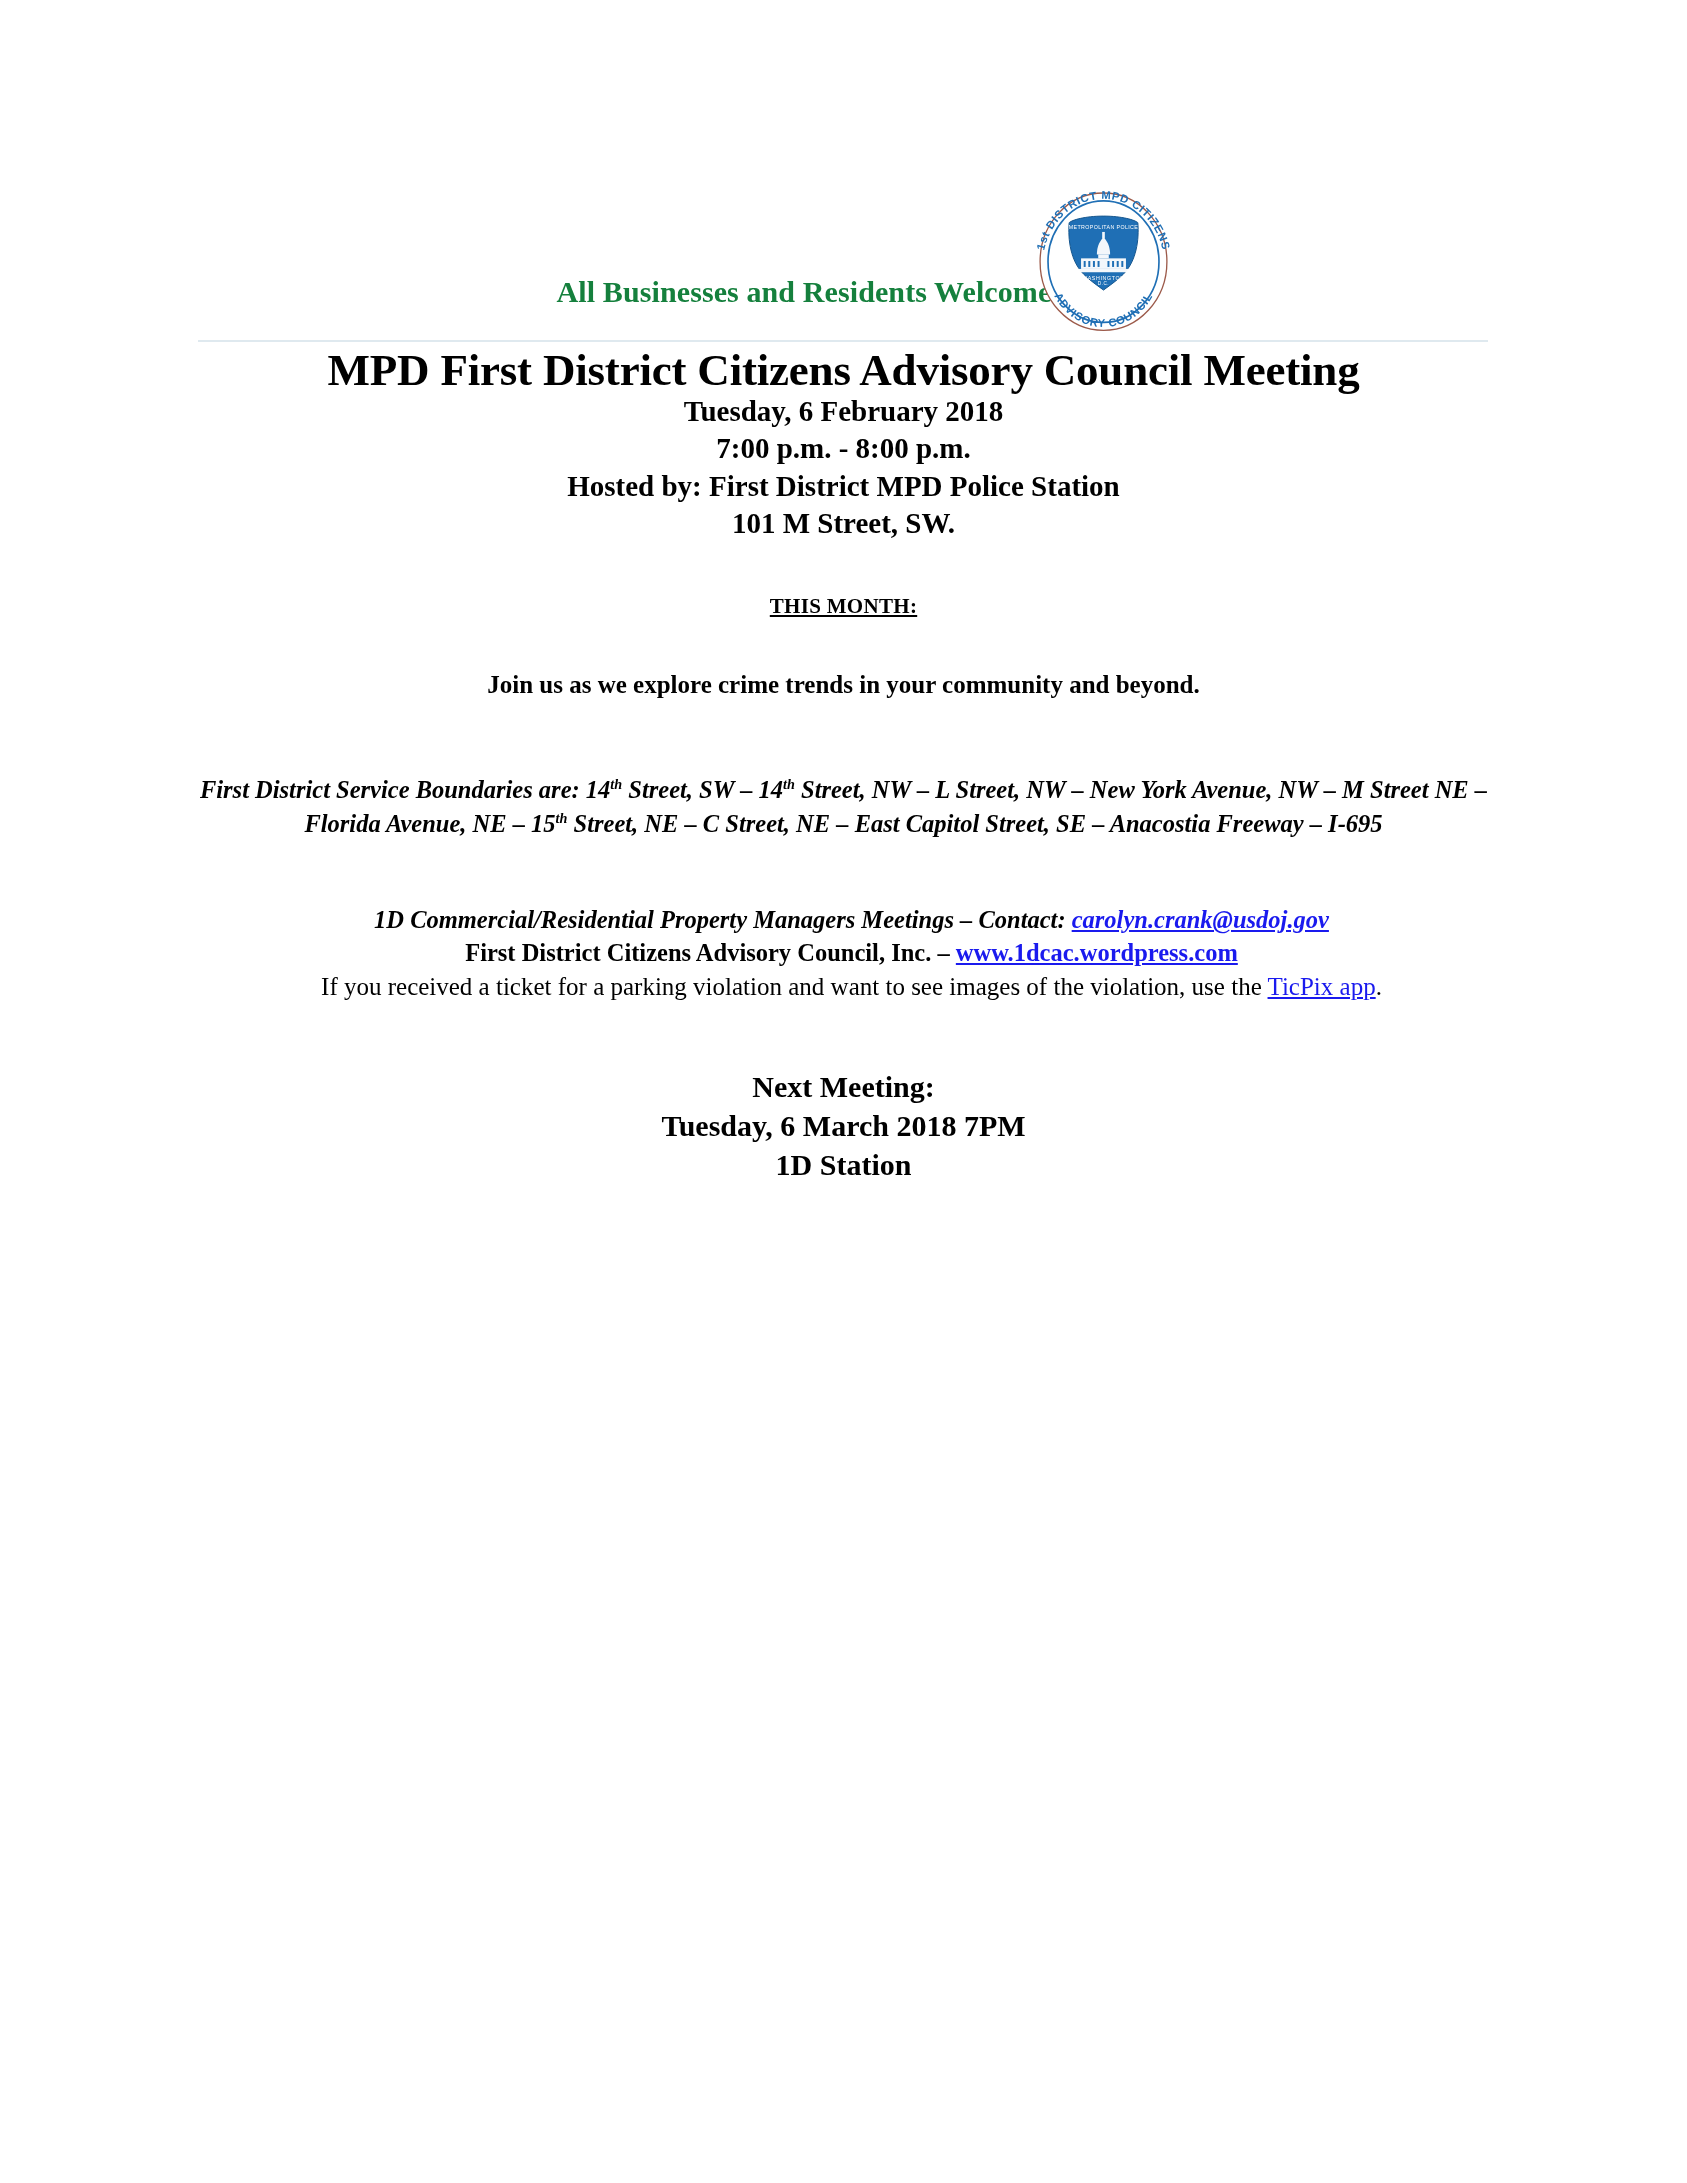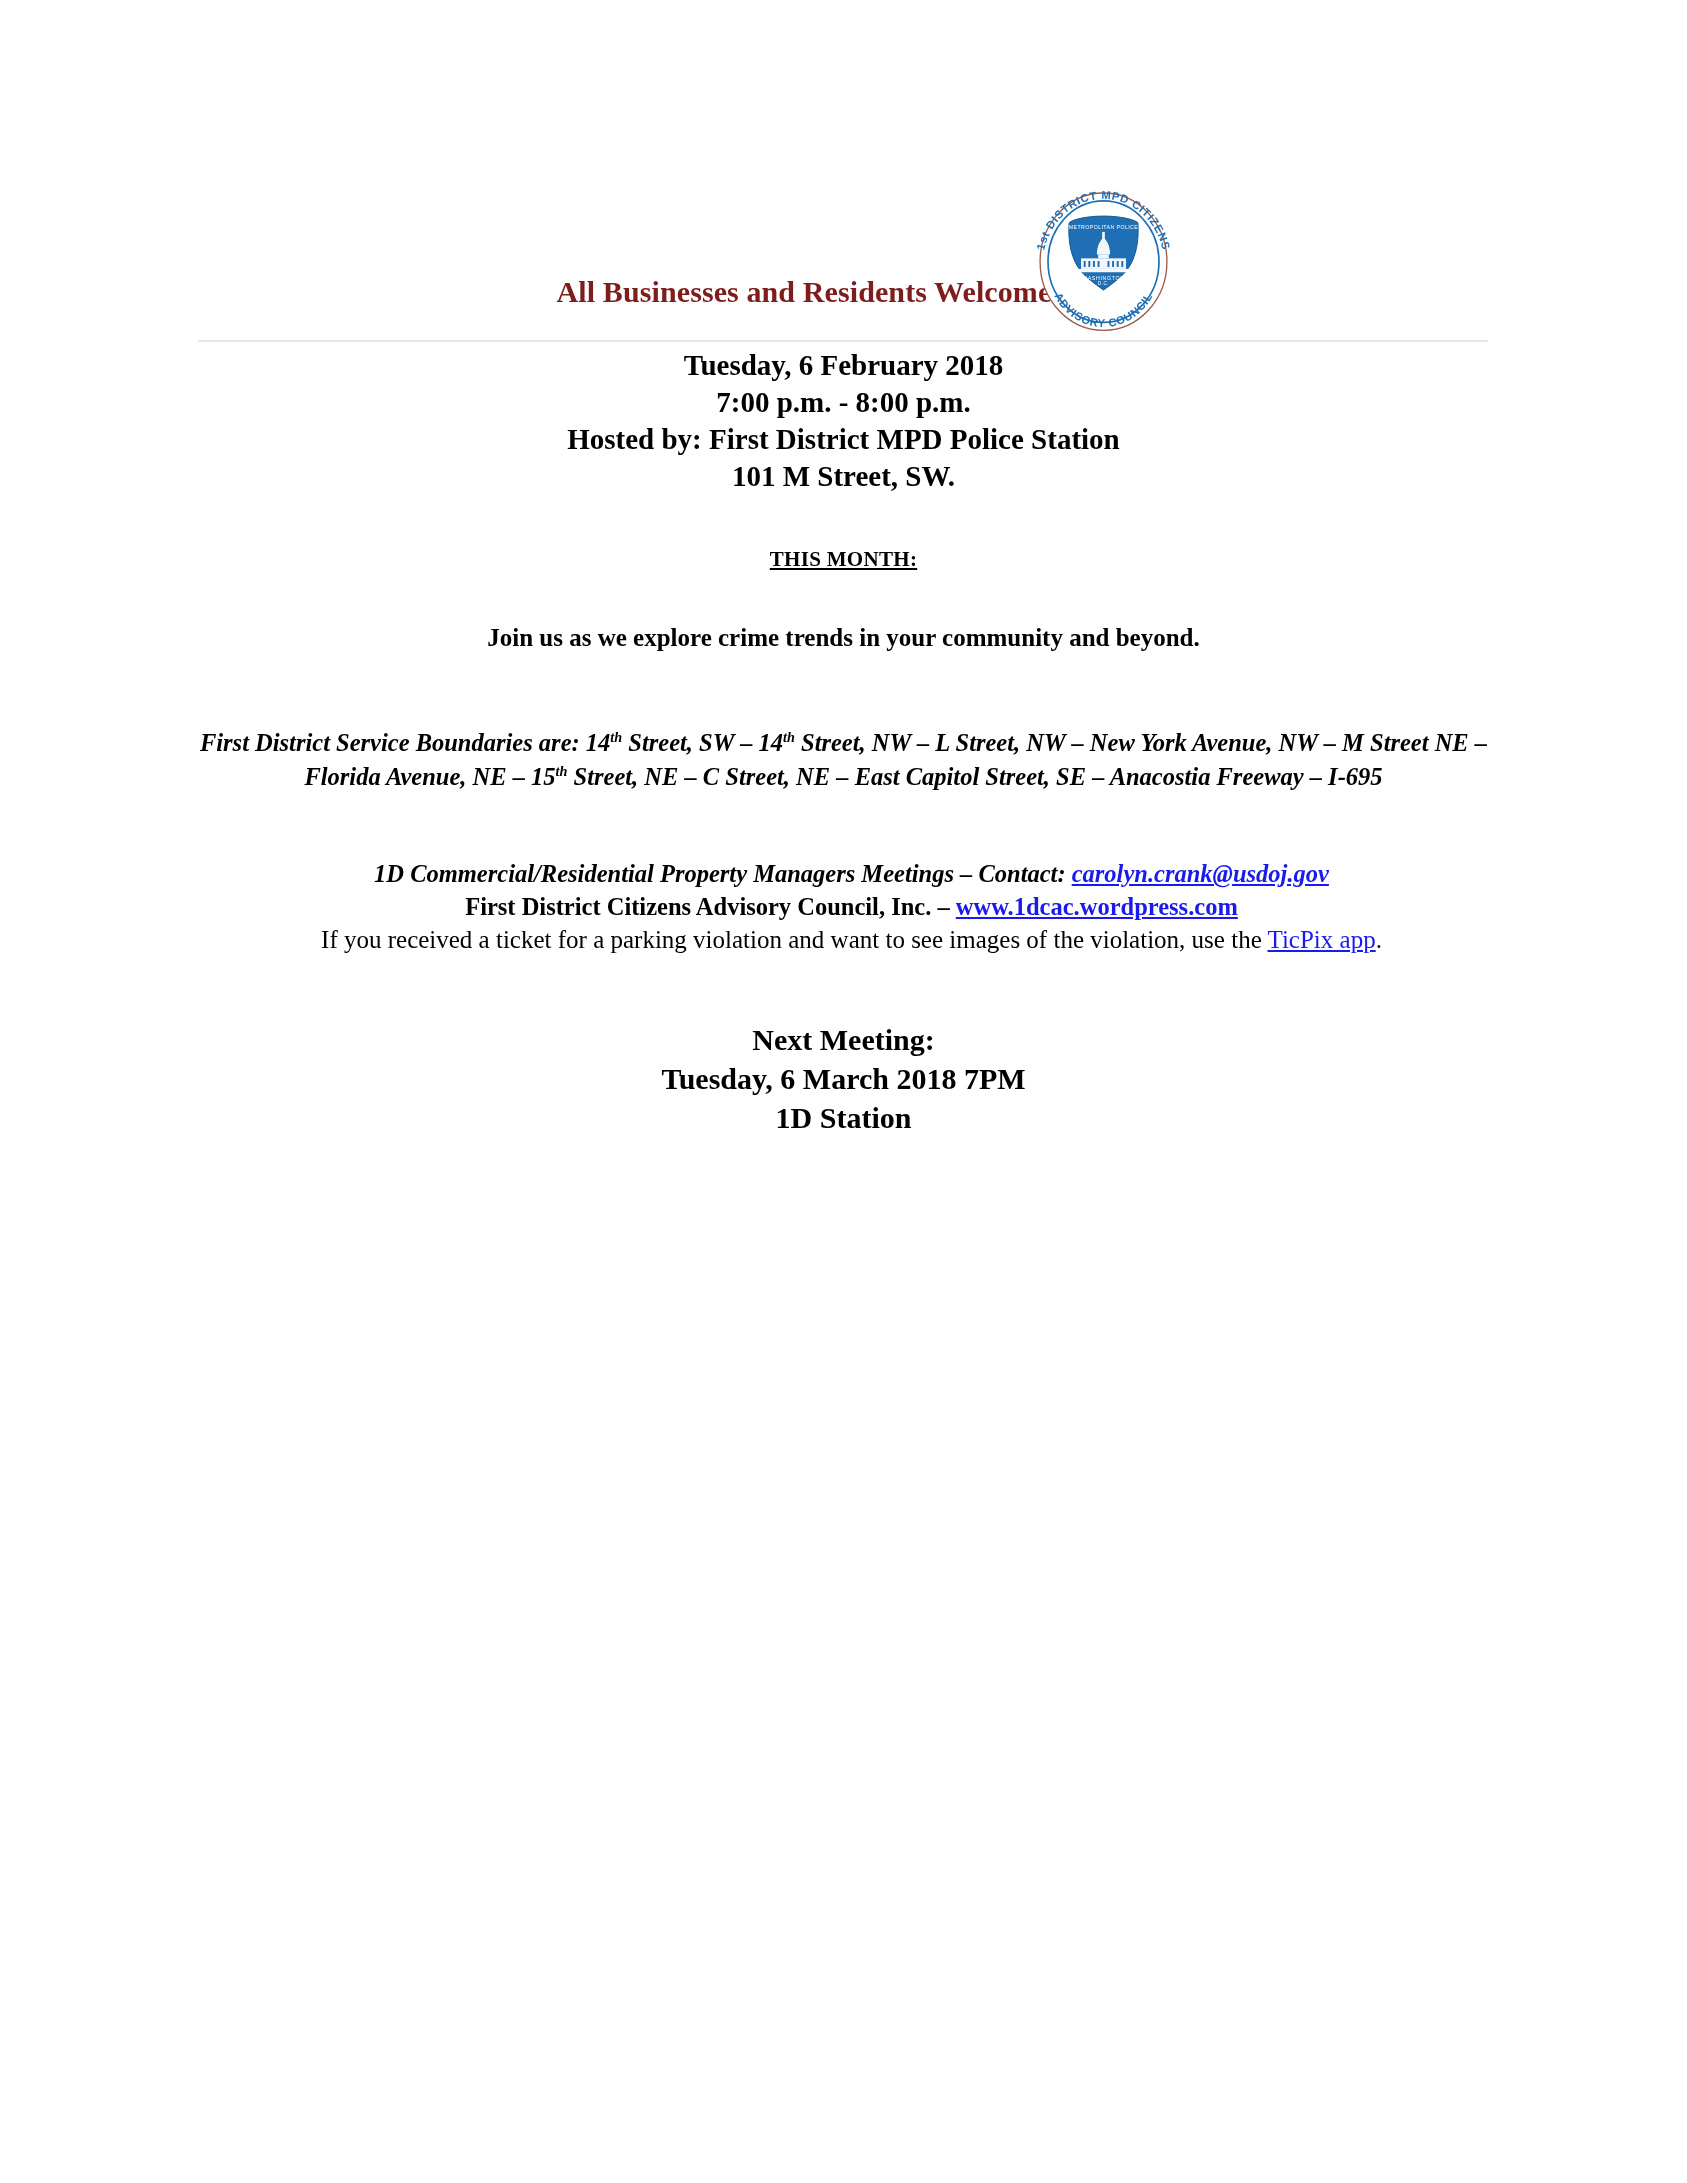--- a/index.html
+++ b/index.html
@@ -36,21 +36,21 @@
     position: absolute;
     left: 0;
     right: 0;
     top: 275px;
     text-align: center;
     padding-right: 79px;
   }
   .welcome-text {
     font-size: 30px;
     font-weight: bold;
-    color: #7f1d1d;
+    color: #15803d;
     letter-spacing: 0.1px;
     white-space: nowrap;
   }
 
   .seal {
     position: absolute;
     left: 1024px;
     top: 191px;
     width: 159px;
     height: 142px;
@@ -208,20 +208,21 @@
         <text x="120" y="143" font-family="Liberation Sans, sans-serif" font-size="7" fill="#ffffff" text-anchor="middle" letter-spacing="0.8">D.C.</text>
       </svg>
     </div>
 
     <hr class="header-rule">
   </div>
 
   <div class="content">
 
     <div class="block">
+      <h1 class="title">MPD First District Citizens Advisory Council Meeting</h1>
       <div class="subtitle">Tuesday, 6 February 2018</div>
       <div class="subtitle">7:00 p.m. - 8:00 p.m.</div>
       <div class="subtitle">Hosted by: First District MPD Police Station</div>
       <div class="subtitle">101 M Street, SW.</div>
     </div>
 
     <div class="spacer-md"></div>
 
     <div class="block">
       <div class="this-month">THIS MONTH:</div>

